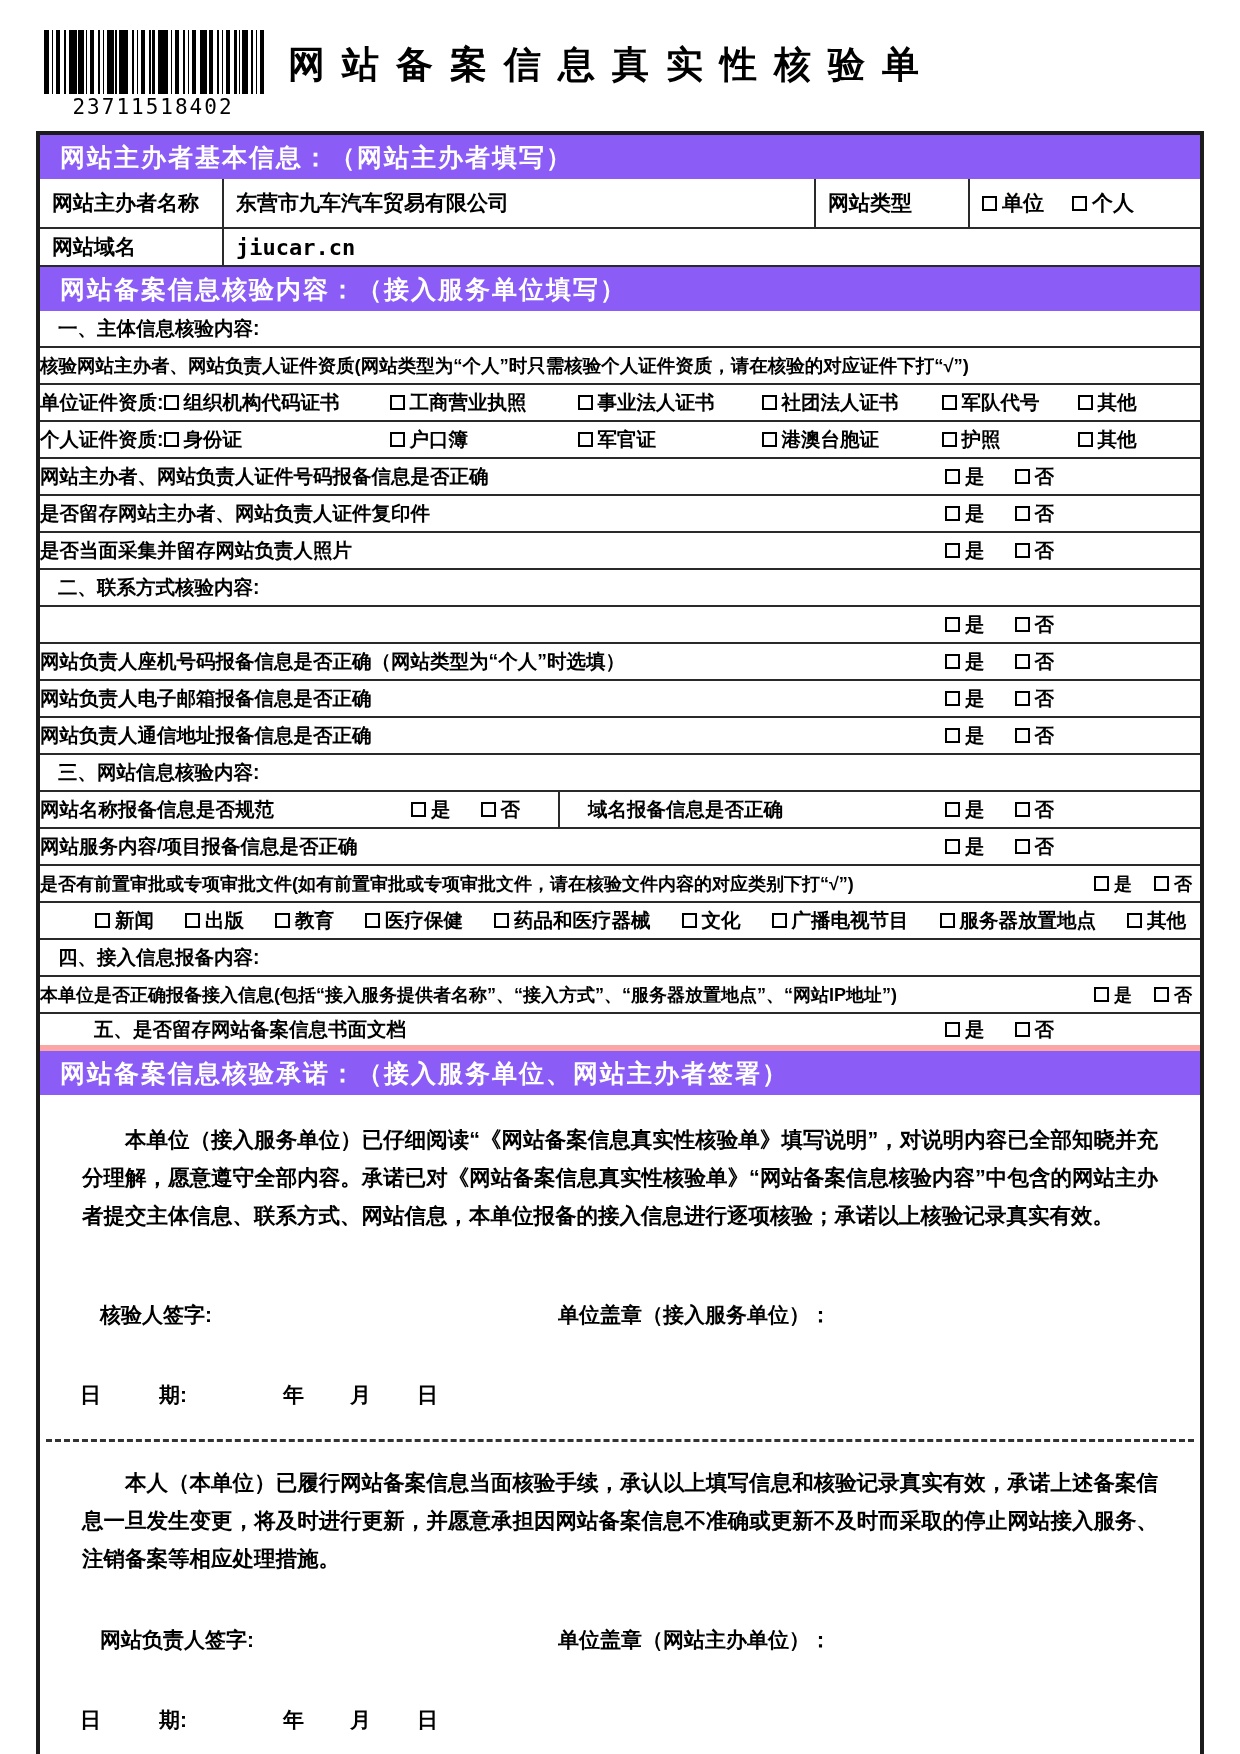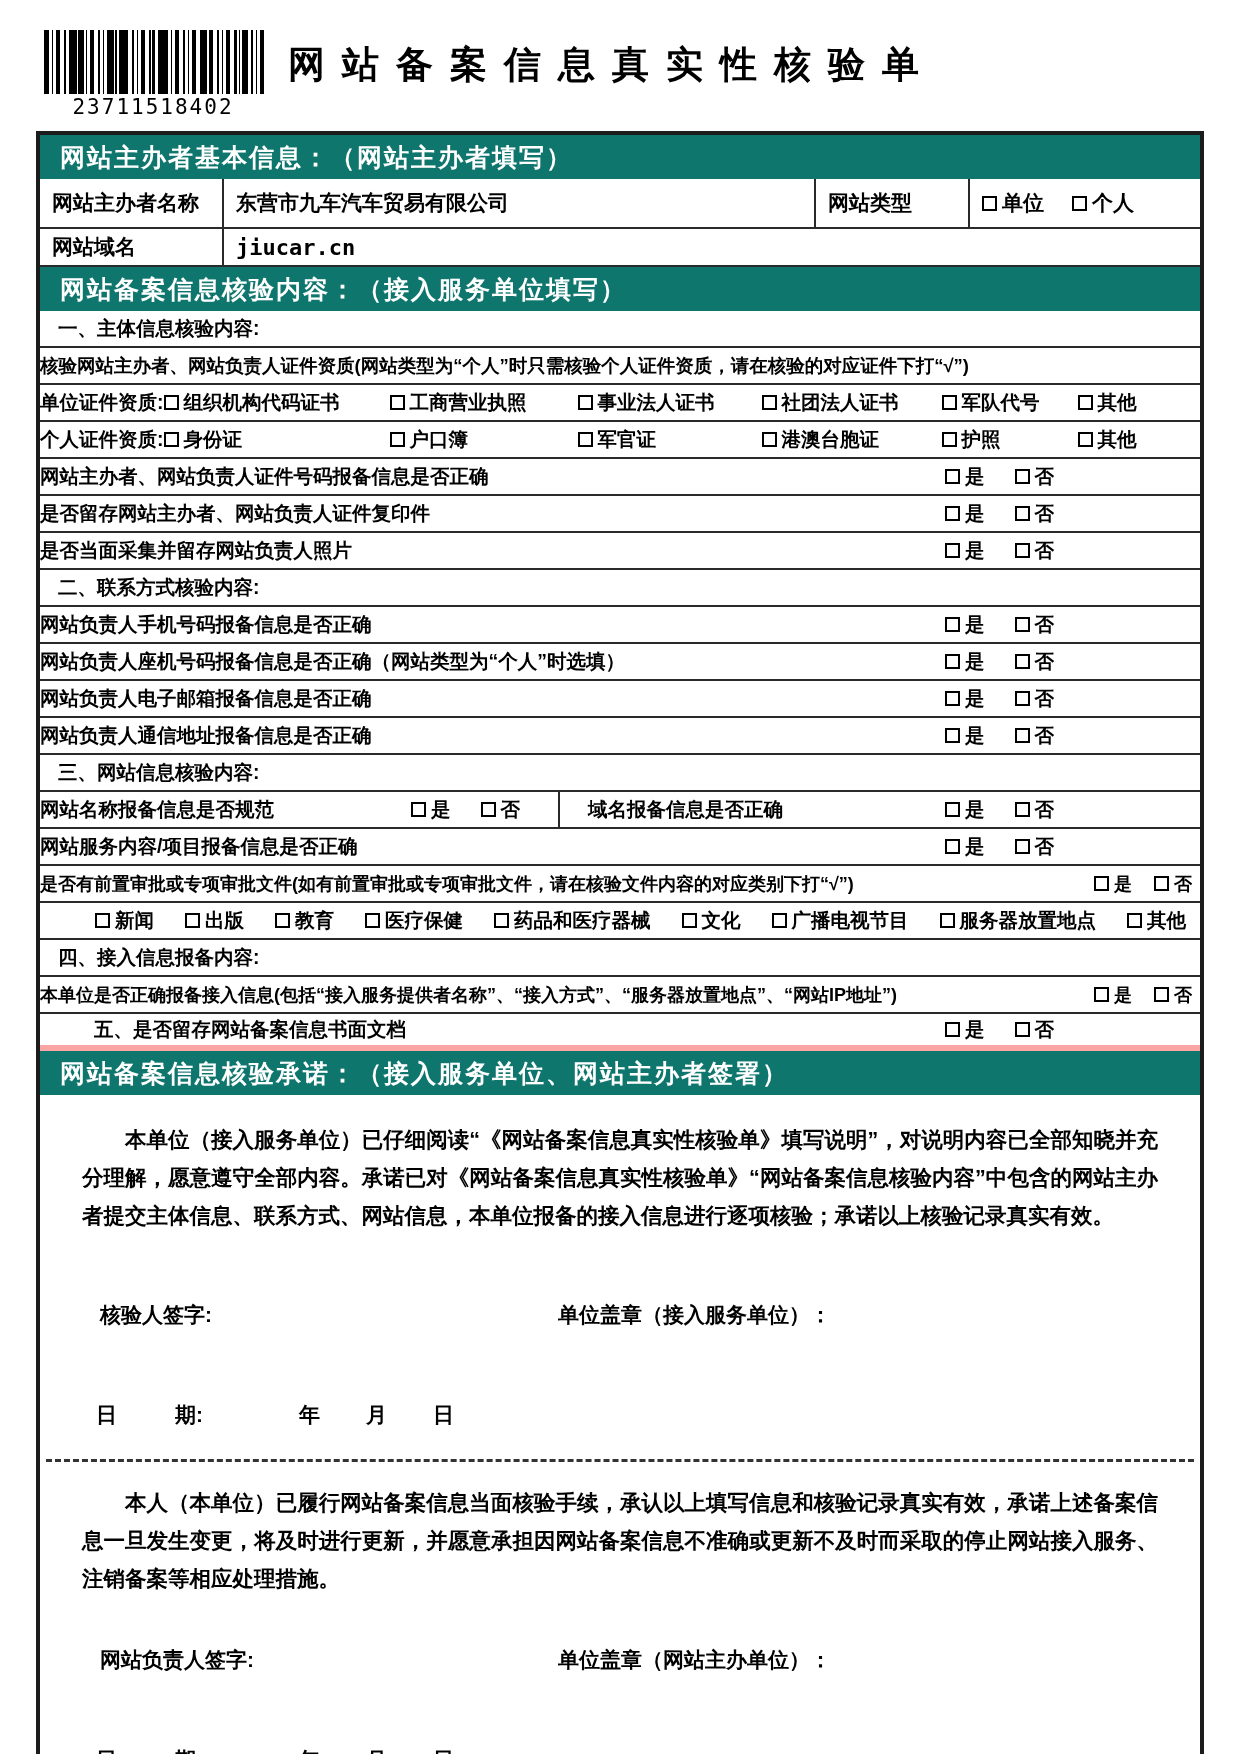--- a/index.html
+++ b/index.html
@@ -11,21 +11,21 @@
   .barcode-wrap{width:218px;flex:none;}
   .barcode{width:214px;height:64px;background-image:
       repeating-linear-gradient(90deg,#000 0 2px,transparent 2px 5px,#000 5px 6px,transparent 6px 9px,#000 9px 13px,transparent 13px 17px),
       repeating-linear-gradient(90deg,transparent 0 23px,#000 23px 26px,transparent 26px 31px,#000 31px 37px,transparent 37px 41px);
       border-left:3px solid #000;border-right:3px solid #000;}
   .barcode-num{text-align:center;font-family:"DejaVu Sans Mono",monospace;font-size:21px;letter-spacing:2px;margin-top:1px;}
   .doc-title{font-size:37px;font-weight:bold;letter-spacing:17px;margin:10px 0 0 26px;white-space:nowrap;}
 
   
   .form-box{position:absolute;top:131px;left:36px;width:1168px;border:4px solid #1c1c1c;box-sizing:border-box;background:#fff;}
-  .sec-header{background:#0f766e;color:#fff;font-weight:bold;font-size:25px;height:44px;line-height:44px;padding:0 20px;letter-spacing:2px;}
+  .sec-header{background:#8b5cf6;color:#fff;font-weight:bold;font-size:25px;height:44px;line-height:44px;padding:0 20px;letter-spacing:2px;}
 
   
   .info-row{display:flex;border-bottom:2px solid #2a2a2a;font-size:21px;font-weight:bold;align-items:stretch;}
   .info-row .cell{display:flex;align-items:center;box-sizing:border-box;padding:0 12px;}
   .info-row.r1{height:48px;}
   .info-row.r2{height:36px;}
   .cell.lab{width:182px;flex:none;}
   .cell.val{flex:1;border-left:2px solid #2a2a2a;}
   .cell.val.company{font-weight:600;}
   .cell.lab2{width:154px;flex:none;border-left:2px solid #2a2a2a;justify-content:flex-start;}
@@ -59,21 +59,21 @@
   .vrow.split .cell{display:flex;align-items:center;box-sizing:border-box;}
   .vrow.split .cell.left{width:520px;flex:none;border-right:2px solid #2a2a2a;}
   .vrow.split .cell.right{flex:1;}
 
   
   .promise{padding:4px 0 0 0;}
   .promise p{margin:22px 42px 0 42px;font-size:21.5px;font-weight:bold;line-height:38px;text-indent:2em;text-align:justify;}
   .sign-row{display:flex;padding-left:60px;font-size:21px;font-weight:bold;margin-top:66px;}
   .sign-row .col1{width:458px;flex:none;}
   .sign-row.second{margin-top:48px;}
-  .date-row{padding-left:56px;font-size:21px;font-weight:bold;margin-top:72px;}
+  .date-row{padding-left:40px;font-size:21px;font-weight:bold;margin-top:52px;}
   .date-row .w2{margin-left:58px;}
   .date-row .wy{margin-left:96px;}
   .date-row .wm{margin-left:46px;}
   .date-row .wd{margin-left:46px;}
   .cutline{border:none;border-top:3px dashed #333;margin:30px 6px 0 6px;}
   .bottom-pad{height:56px;}
 </style>
 </head>
 <body>
 
@@ -208,21 +208,20 @@
             <span class="opt">
               <span class="cb"></span>
               <span>否</span>
             </span>
           </span>
         </div>
         <div class="vrow section">
           <span class="sec-label">二、联系方式核验内容:</span>
         </div>
         <div class="vrow question">
-          <span class="vlabel ind grow">网站负责人手机号码报备信息是否正确</span>
           <span class="yn std">
             <span class="opt">
               <span class="cb"></span>
               <span>是</span>
             </span>
             <span class="opt">
               <span class="cb"></span>
               <span>否</span>
             </span>
           </span>

